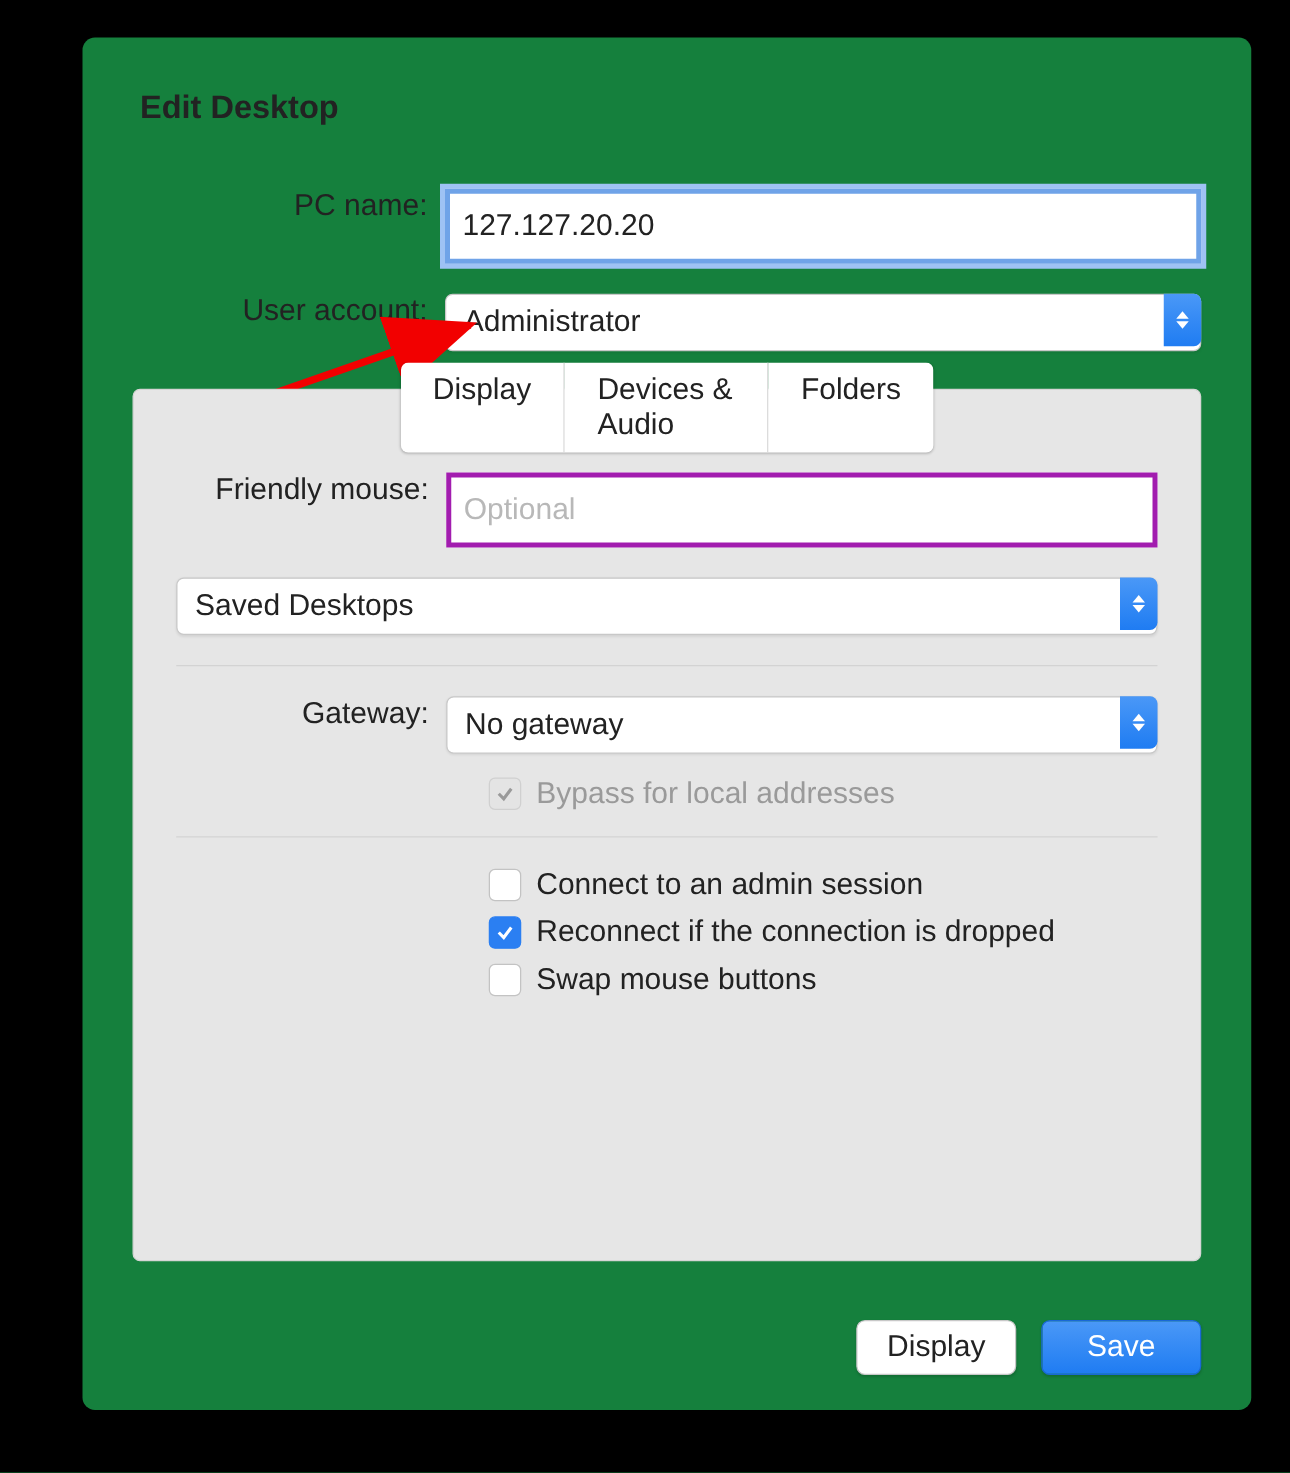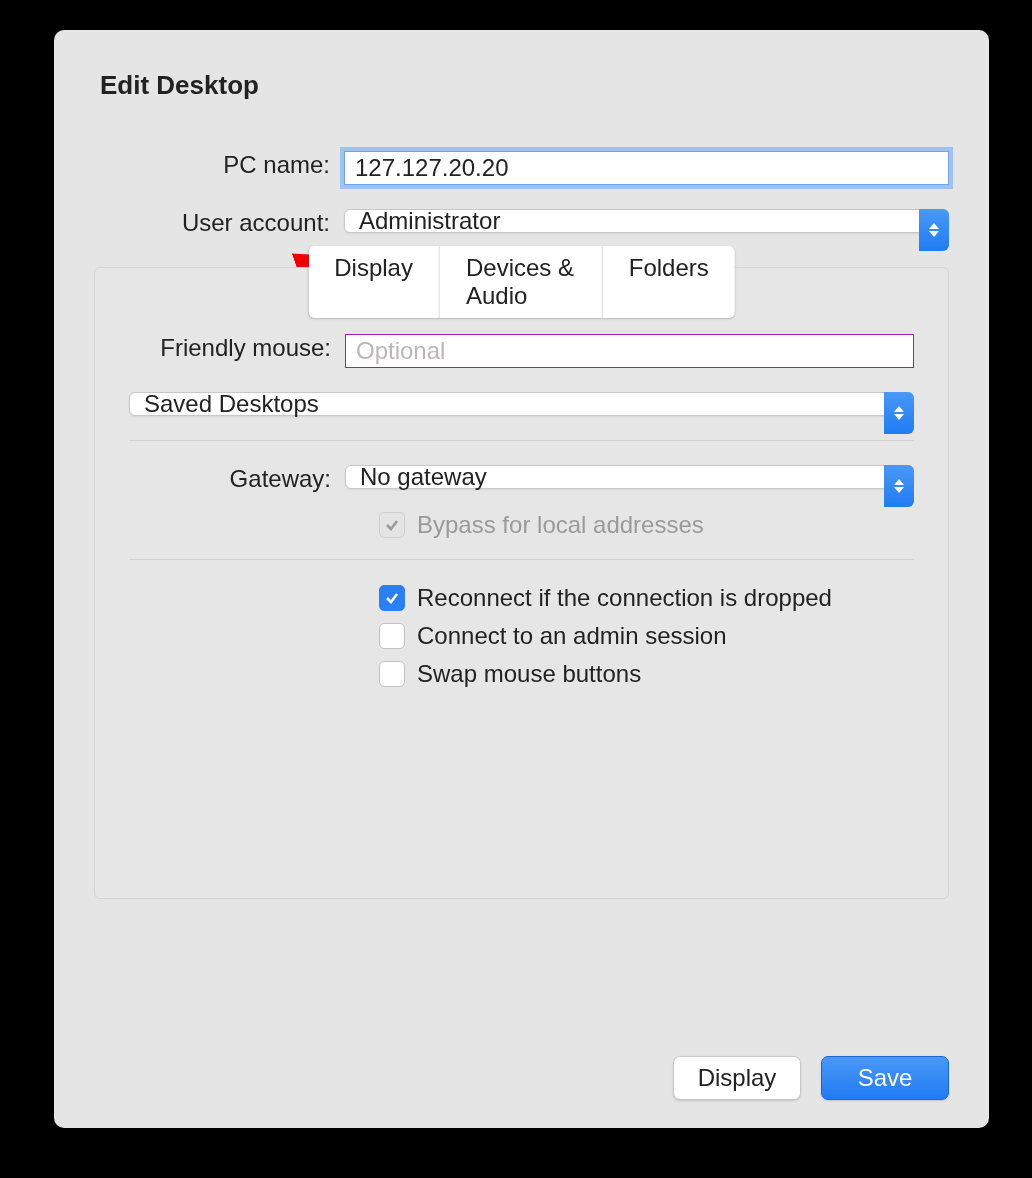--- a/index.html
+++ b/index.html
@@ -7,25 +7,25 @@
     margin: 0;
     padding: 0;
     background: #000;
     font-family: -apple-system, BlinkMacSystemFont, "Helvetica Neue", sans-serif;
     width: 1032px;
     height: 1178px;
     overflow: hidden;
   }
   .window {
     position: absolute;
-    left: 54px;
+    left: 66px;
     top: 30px;
     width: 935px;
     height: 1098px;
-    background: #e5e5e5;
+    background: #15803d;
     border-radius: 10px;
     box-shadow: 0 20px 60px rgba(0,0,0,0.5);
     padding: 40px 40px 30px 40px;
   }
   .title {
     font-size: 26px;
     font-weight: 700;
     color: #222;
     margin-bottom: 50px;
     margin-left: 6px;
@@ -38,42 +38,42 @@
   }
   .label {
     width: 250px;
     text-align: right;
     font-size: 24px;
     color: #222;
     padding-right: 14px;
   }
   .text-input {
     flex: 1;
-    height: 34px;
+    height: 60px;
     background: #fff;
-    border: 1px solid #a21caf;
+    border: 4px solid #a21caf;
     border-radius: 0;
     font-size: 24px;
     padding: 4px 10px;
     color: #222;
     outline: none;
   }
   .text-input.focused {
     box-shadow: 0 0 0 4px #9ec2f4;
     border-color: #6fa3e8;
   }
   .text-input::placeholder { color: #b8b8b8; }
   .select-wrap {
     flex: 1;
     position: relative;
     display: flex;
   }
   .select-box {
     flex: 1;
-    height: 24px;
+    height: 46px;
     background: #fff;
     border: 1px solid #c8c8c8;
     border-radius: 6px;
     font-size: 24px;
     padding: 4px 40px 4px 14px;
     color: #222;
     display: flex;
     align-items: center;
     box-shadow: 0 1px 2px rgba(0,0,0,0.08);
   }
@@ -276,38 +276,38 @@
       <div class="checkbox checked disabled">
         <svg class="checkmark" width="16" height="16" viewBox="0 0 16 16">
             <polyline points="3,8 7,12 13,4" fill="none" stroke="#9a9a9a" stroke-width="2.5"></polyline>
           </svg>
       </div>
       <div class="checklabel disabled">Bypass for local addresses</div>
     </div>
 
     <div class="divider"></div>
 
+    <div class="check-row" style="margin-left:230px;">
+      <div class="checkbox">
+        
+      </div>
+      <div class="checklabel">Connect to an admin session</div>
+    </div>
     <div class="check-row" style="margin-left:230px; margin-top:6px;">
       <div class="checkbox checked">
         <svg class="checkmark" width="16" height="16" viewBox="0 0 16 16">
             <polyline points="3,8 7,12 13,4" fill="none" stroke="#fff" stroke-width="2.5"></polyline>
           </svg>
       </div>
       <div class="checklabel">Reconnect if the connection is dropped</div>
     </div>
     <div class="check-row" style="margin-left:230px;">
       <div class="checkbox">
         
       </div>
-      <div class="checklabel">Connect to an admin session</div>
-    </div>
-    <div class="check-row" style="margin-left:230px;">
-      <div class="checkbox">
-        
-      </div>
       <div class="checklabel">Swap mouse buttons</div>
     </div>
   </div>
 
   <div class="buttons">
     <div class="btn btn-default">Display</div>
     <div class="btn btn-primary">Save</div>
   </div>
 </div>
 

